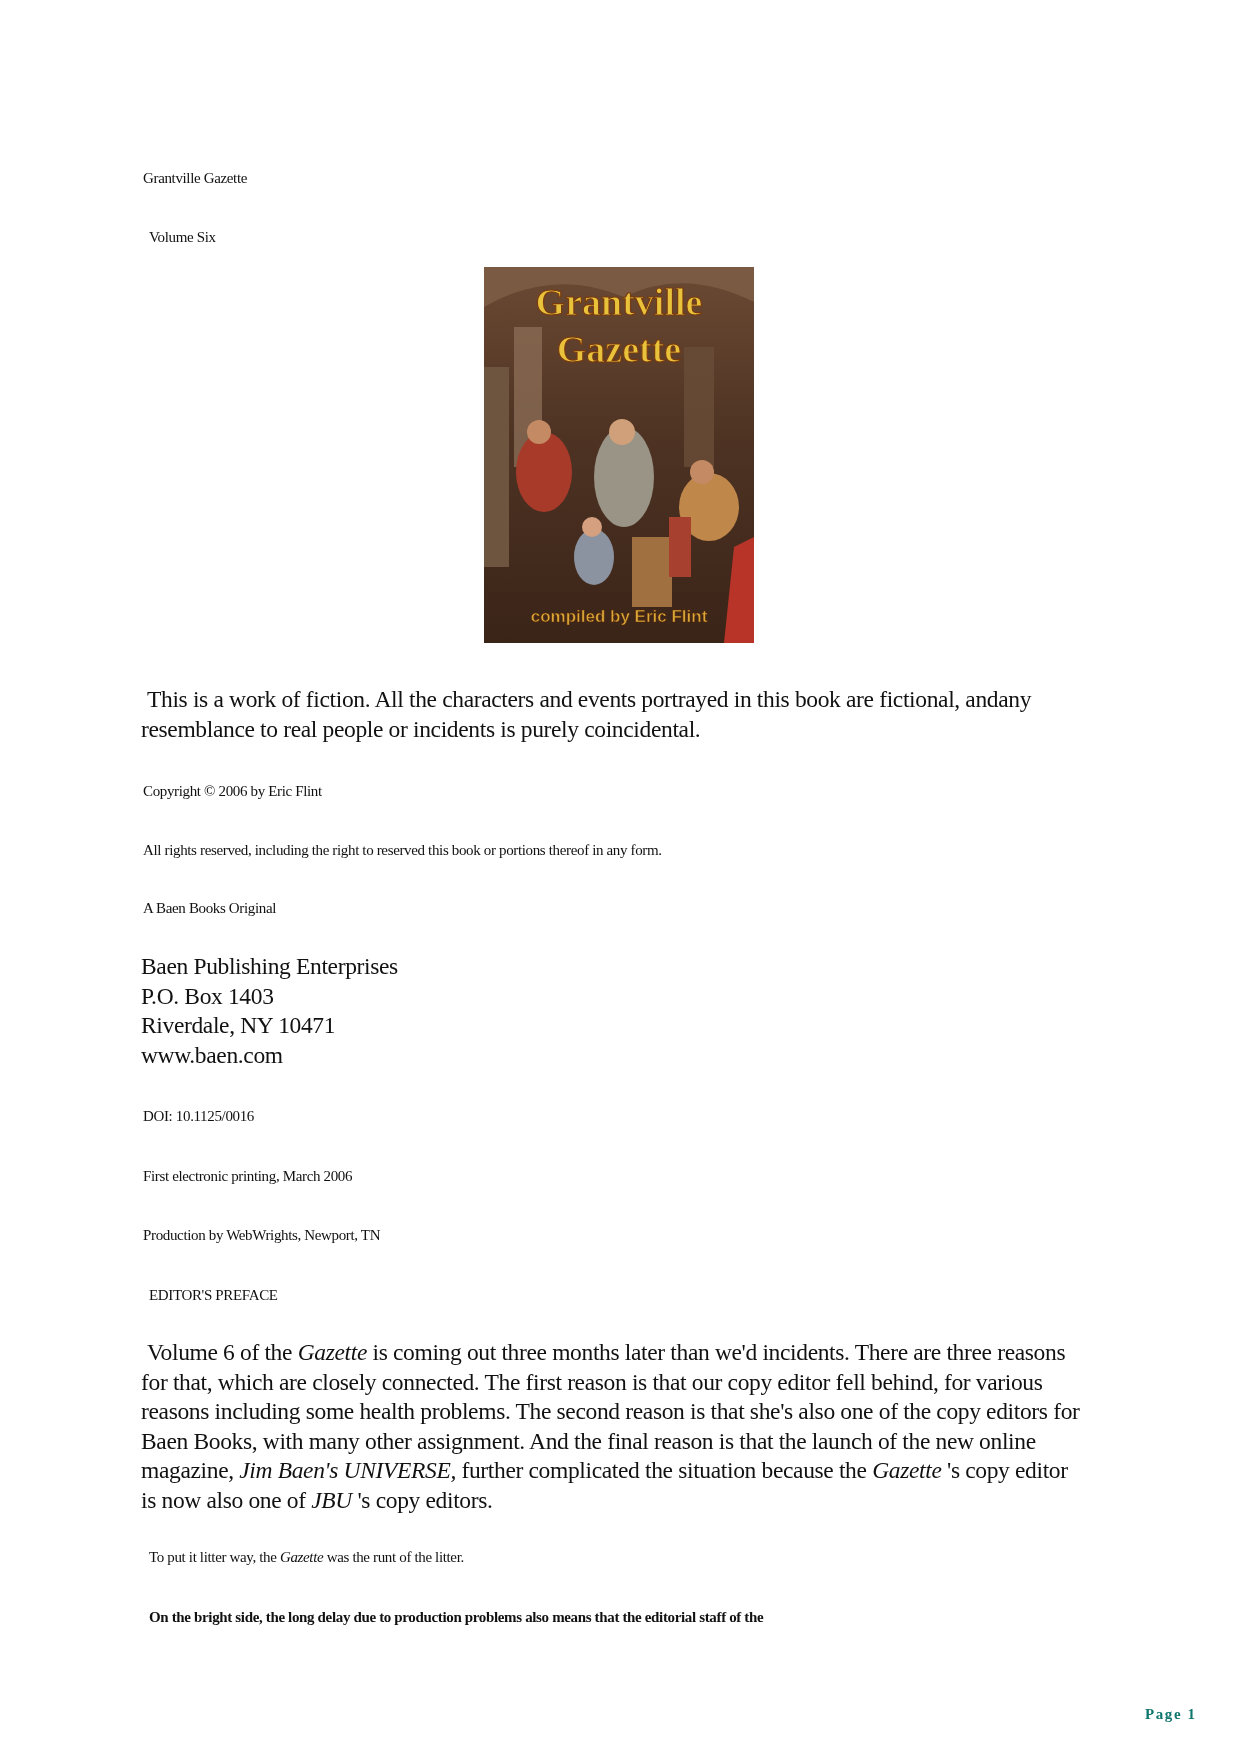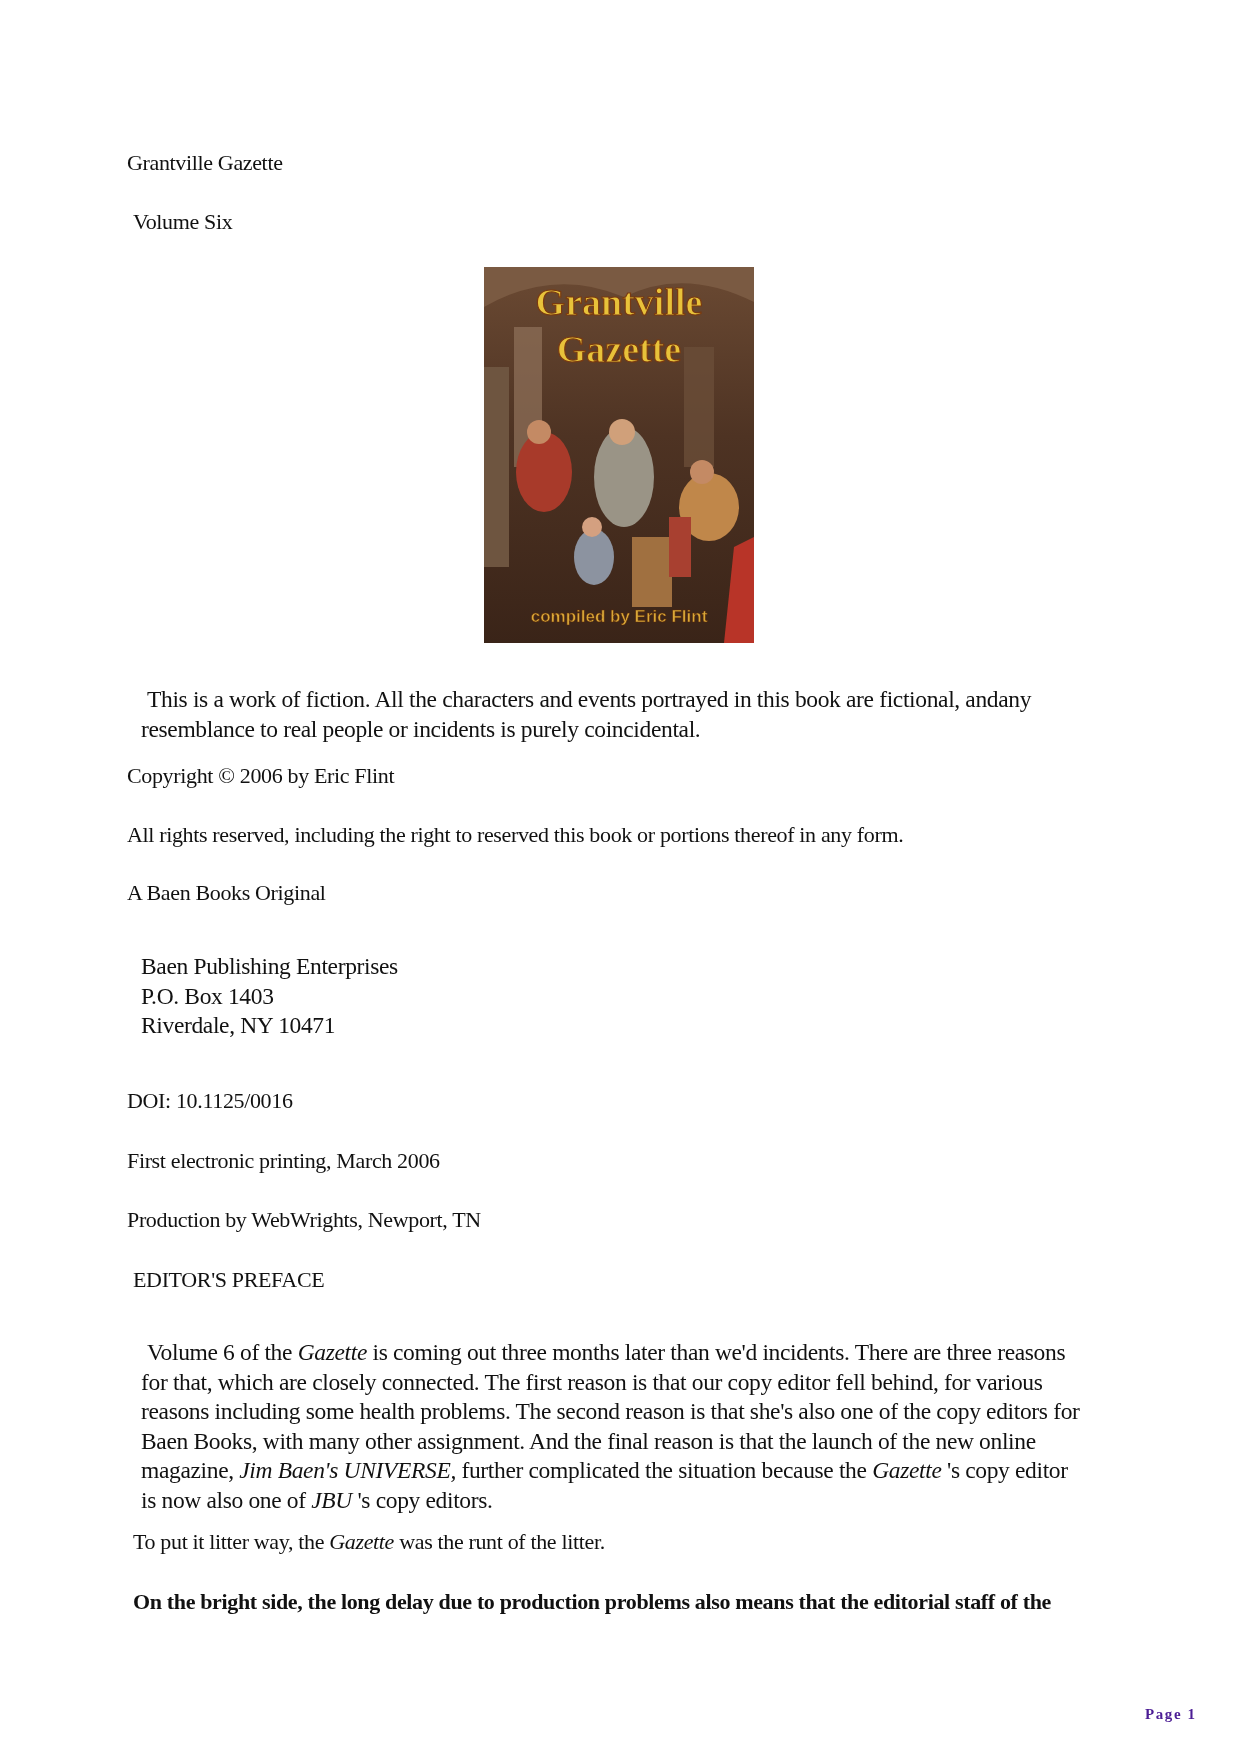--- a/index.html
+++ b/index.html
@@ -1,29 +1,29 @@
 <!DOCTYPE html>
 <html><head>
 <meta charset="utf-8">
 <style>
   html, body { margin: 0; padding: 0; background: #ffffff; }
   body { width: 1240px; height: 1755px; position: relative; overflow: hidden;
          font-family: "Liberation Serif", "DejaVu Serif", serif; color: #111111; }
-  .txt { position: absolute; left: 127px; font-size: 22px; line-height: 29.6px;
-         white-space: pre; letter-spacing: -0.35px; margin: 0; }
+  .txt { position: absolute; left: 127px; font-size: 15px; line-height: 29.6px;
+         white-space: pre; letter-spacing: -0.35px; margin: 16px; }
   .para { position: absolute; left: 127px; width: 980px; font-size: 23.5px; line-height: 29.6px;
           letter-spacing: -0.35px; margin: 14px; }
   .para .ln { display: block; white-space: pre; }
   .ind { padding-left: 6px; }
   em { font-style: italic; }
   .cover { position: absolute; left: 484px; top: 267px; width: 270px; height: 376px;
            overflow: hidden; background: #737373; }
   .cover svg { display: block; }
   .page-num { position: absolute; left: 1145px; top: 1706px; font-size: 15px; font-weight: bold;
-              letter-spacing: 1.6px; white-space: pre; font-family: "Liberation Serif", serif; color: #4c1d95; }
+              letter-spacing: 1.6px; white-space: pre; font-family: "Liberation Serif", serif; color: #0f766e; }
 </style>
 </head>
 <body>
 
 <div>
 
   <p class="txt" style="top:148px;">Grantville Gazette</p>
   <p class="txt ind" style="top:207px;">Volume Six</p>
 
   <div class="cover">
@@ -63,20 +63,21 @@
   </div>
 
   <p class="txt" style="top:761px;">Copyright © 2006 by Eric Flint</p>
   <p class="txt" style="top:820px;">All rights reserved, including the right to reserved this book or portions thereof in any form.</p>
   <p class="txt" style="top:878px;">A Baen Books Original</p>
 
   <div class="para" style="top:938px;">
     <span class="ln">Baen Publishing Enterprises</span>
     <span class="ln">P.O. Box 1403</span>
     <span class="ln">Riverdale, NY 10471</span>
+    <span class="ln">www.baen.com</span>
   </div>
 
   <p class="txt" style="top:1086px;">DOI: 10.1125/0016</p>
   <p class="txt" style="top:1146px;">First electronic printing, March 2006</p>
   <p class="txt" style="top:1205px;">Production by WebWrights, Newport, TN</p>
   <p class="txt ind" style="top:1265px;">EDITOR'S PREFACE</p>
 
   <div class="para" style="top:1324px;">
     <span class="ln ind"><span>Volume 6 of the </span><em>Gazette</em><span> is coming out three months later than we'd incidents. There are three reasons</span></span>
     <span class="ln">for that, which are closely connected. The first reason is that our copy editor fell behind, for various</span>

